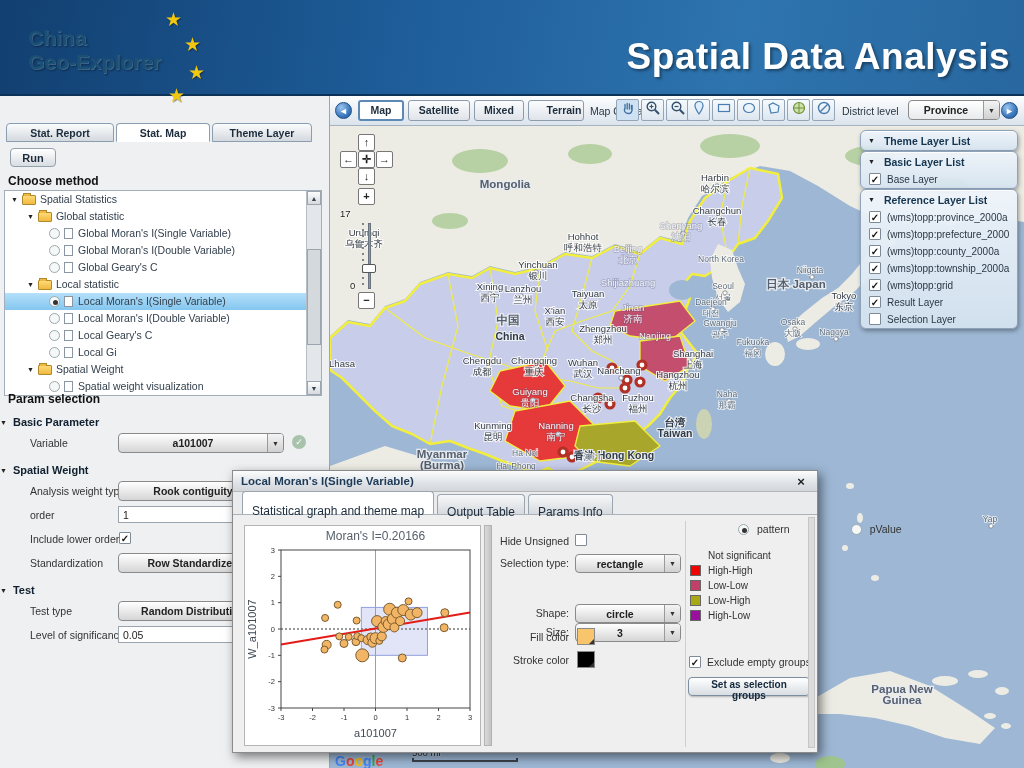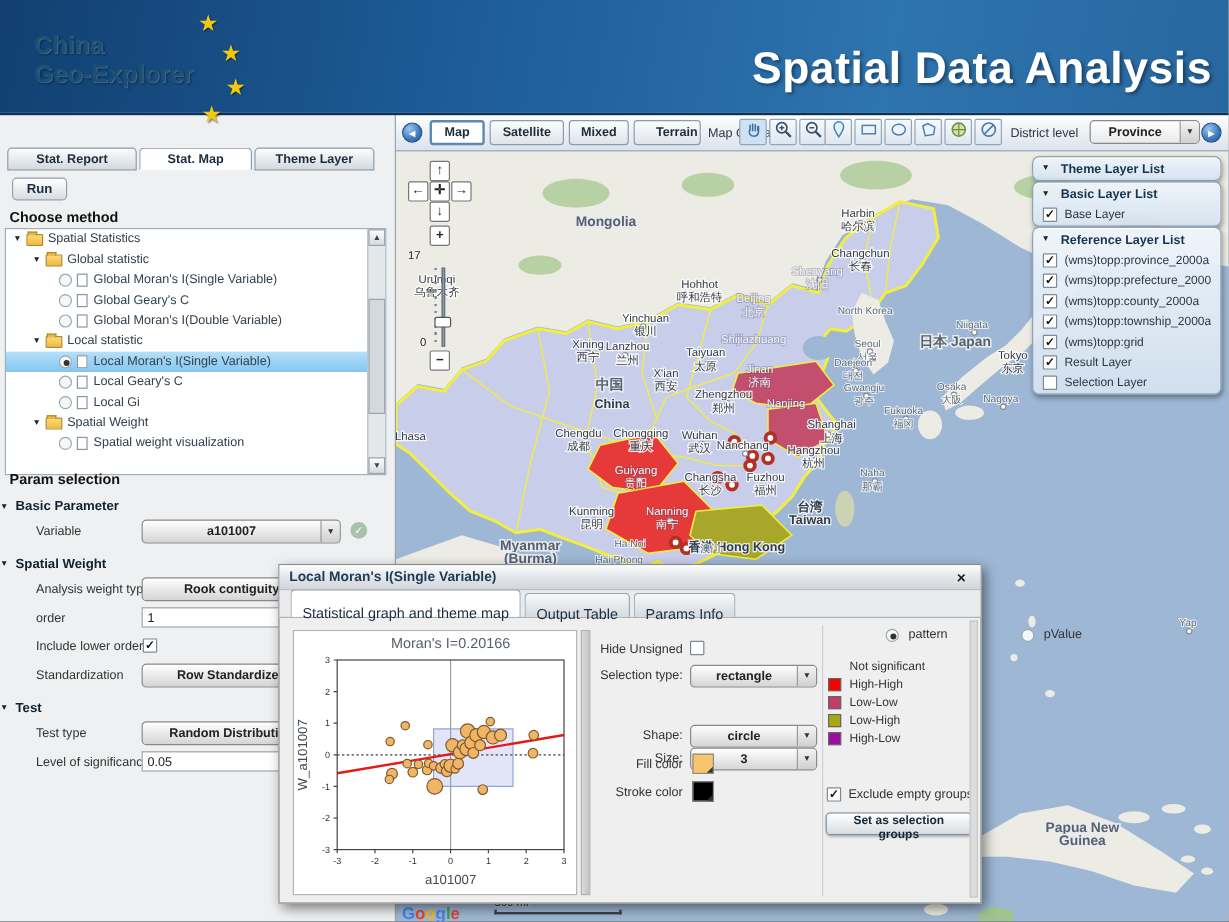--- a/index.html
+++ b/index.html
@@ -223,36 +223,41 @@
             <span class="tlabel" data-interactable="false">Global statistic</span>
           </div>
           <div class="trow d2" data-interactable="true">
             <span class="radio" data-interactable="true"></span>
             <span class="doc" data-interactable="false"></span>
             <span class="tlabel" data-interactable="false">Global Moran's I(Single Variable)</span>
           </div>
           <div class="trow d2" data-interactable="true">
             <span class="radio" data-interactable="true"></span>
             <span class="doc" data-interactable="false"></span>
-            <span class="tlabel" data-interactable="false">Global Geary's C</span>
+            <span class="tlabel" data-interactable="false">Global Moran's I(Double Variable)</span>
           </div>
           <div class="trow d2" data-interactable="true">
             <span class="radio" data-interactable="true"></span>
             <span class="doc" data-interactable="false"></span>
-            <span class="tlabel" data-interactable="false">Global Moran's I(Double Variable)</span>
+            <span class="tlabel" data-interactable="false">Global Geary's C</span>
           </div>
           <div class="trow d1" data-interactable="true">
             <span class="caret" data-interactable="false"></span>
             <span class="fold" data-interactable="false"></span>
             <span class="tlabel" data-interactable="false">Local statistic</span>
           </div>
           <div class="trow d2 sel" data-interactable="true">
             <span class="radio on" data-interactable="true"></span>
             <span class="doc" data-interactable="false"></span>
             <span class="tlabel" data-interactable="false">Local Moran's I(Single Variable)</span>
+          </div>
+          <div class="trow d2" data-interactable="true">
+            <span class="radio" data-interactable="true"></span>
+            <span class="doc" data-interactable="false"></span>
+            <span class="tlabel" data-interactable="false">Local Moran's I(Double Variable)</span>
           </div>
           <div class="trow d2" data-interactable="true">
             <span class="radio" data-interactable="true"></span>
             <span class="doc" data-interactable="false"></span>
             <span class="tlabel" data-interactable="false">Local Geary's C</span>
           </div>
           <div class="trow d2" data-interactable="true">
             <span class="radio" data-interactable="true"></span>
             <span class="doc" data-interactable="false"></span>
             <span class="tlabel" data-interactable="false">Local Gi</span>

